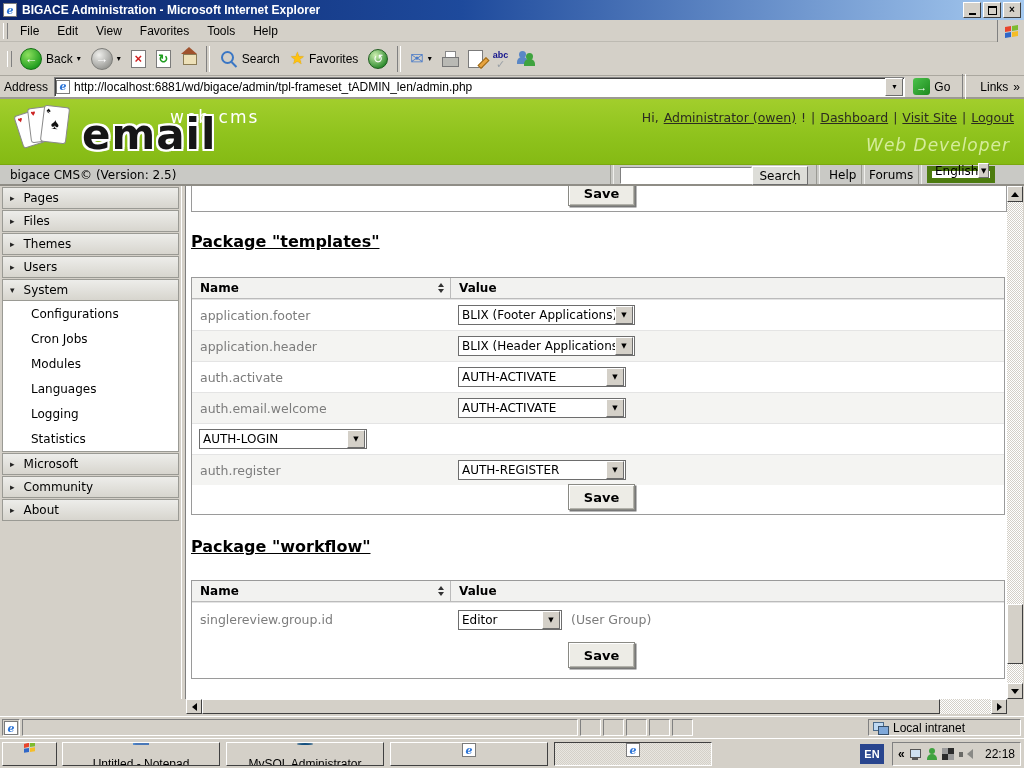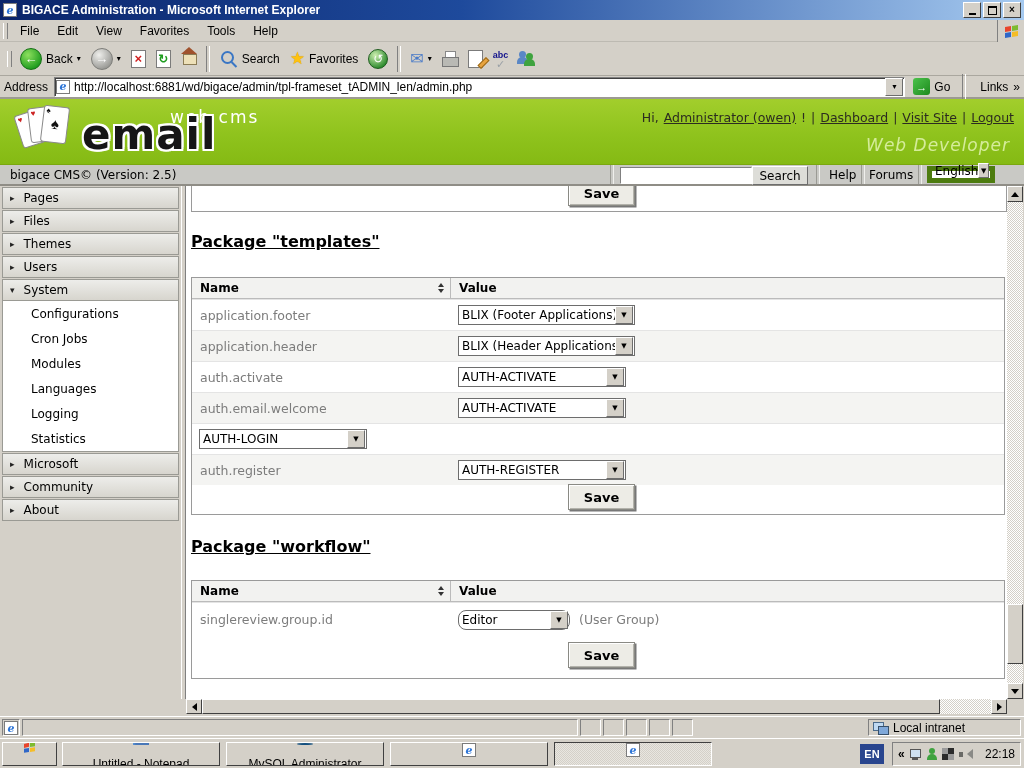--- a/index.html
+++ b/index.html
@@ -537,21 +537,21 @@
           <span class="sort">
               <span class="up"></span>
               <span class="dn"></span>
             </span>
         </span>
         <span class="th-value">Value</span>
       </div>
       <div class="crow" style="height:33px;">
         <span class="cell-name">singlereview.group.id</span>
         <span class="cell-value">
-          <span class="wselect" style="width:112px;border-radius:8px;">
+          <span class="wselect" style="width:104px;">
             <span class="txt">Editor</span>
             <span class="btn">
                 <span>▼</span>
               </span>
           </span>
           <span class="note">(User Group)</span>
         </span>
       </div>
       <div class="savebtn" style="position:absolute;left:376px;top:61px;">Save</div>
     </div>

